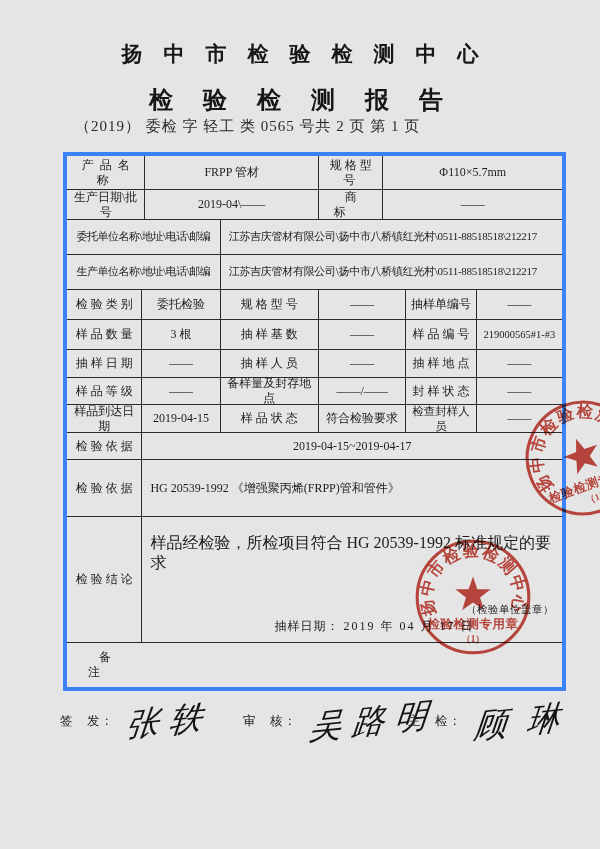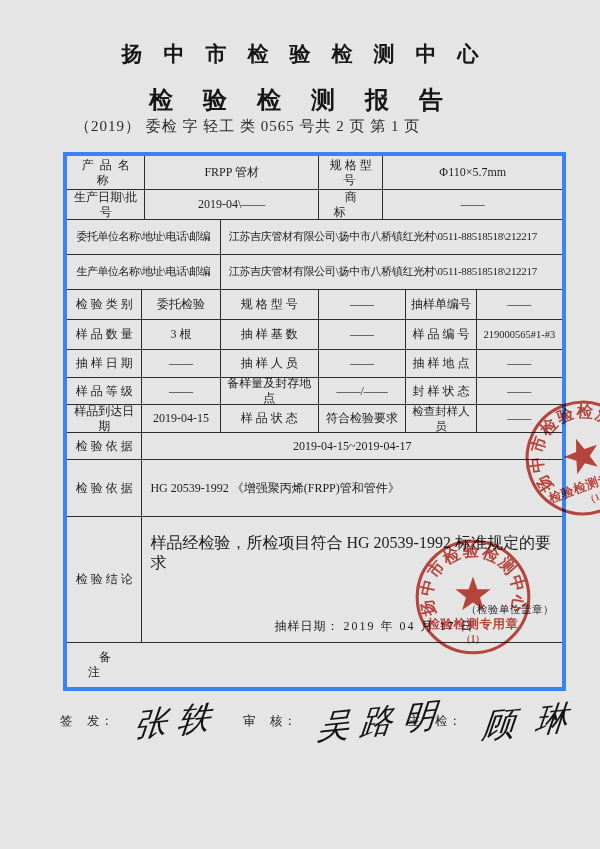--- a/index.html
+++ b/index.html
@@ -35,21 +35,21 @@
   .val-long{font-size:11px;letter-spacing:-0.3px;}
   .val-sm{font-size:10.5px;}
 
   .concl-cell{position:relative;}
   .concl-text{position:absolute;top:16px;left:8px;font-size:16px;text-align:left;}
   .stamp-note{position:absolute;top:86px;right:8px;font-size:10.5px;letter-spacing:0.5px;}
   .issue-line{position:absolute;bottom:8px;left:132px;font-size:12px;letter-spacing:1px;}
   .issue-line .date{margin-left:4px;letter-spacing:2px;}
 
   .sig-row{position:absolute;top:690px;left:0;width:600px;height:70px;}
-  .sig-group{position:absolute;display:flex;align-items:center;height:62px;gap:8px;}
+  .sig-group{position:absolute;display:flex;align-items:center;height:62px;}
   .sig-label{font-size:12.5px;color:#242424;letter-spacing:1px;white-space:nowrap;}
   .sig-name{display:inline-block;margin-left:12px;font-size:33px;font-style:italic;color:#141414;
     letter-spacing:10px;transform:rotate(-6deg) skewX(-12deg);white-space:nowrap;}
   .sig-1{left:60px;} .sig-2{left:243px;} .sig-3{left:408px;}
   .sig-3 .sig-name{letter-spacing:20px;}
 
   .seal{position:absolute;color:#c5392d;opacity:0.9;mix-blend-mode:multiply;pointer-events:none;}
   .seal svg{display:block;}
   .seal text{font-weight:bold;font-family:"Liberation Serif","DejaVu Serif",serif;fill:currentColor;}
   .seal-main{left:411px;top:535px;}

